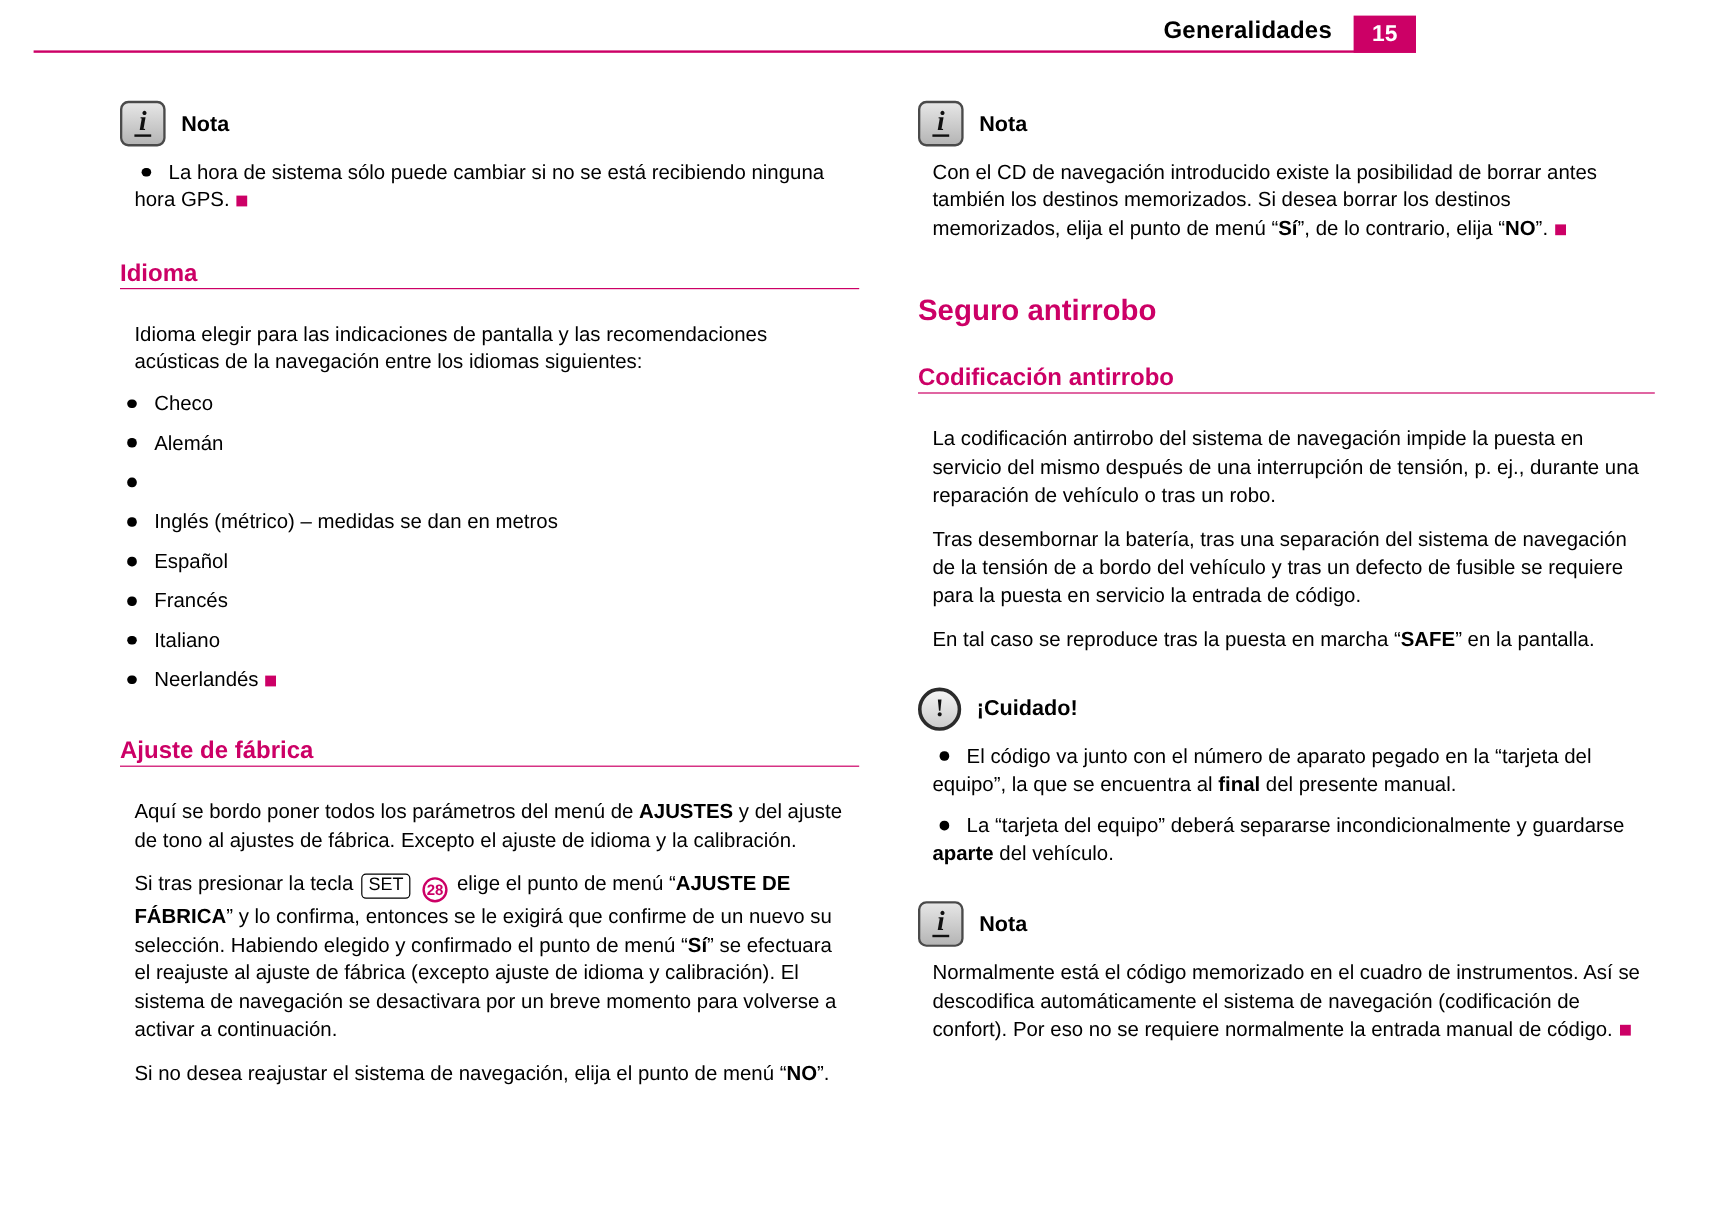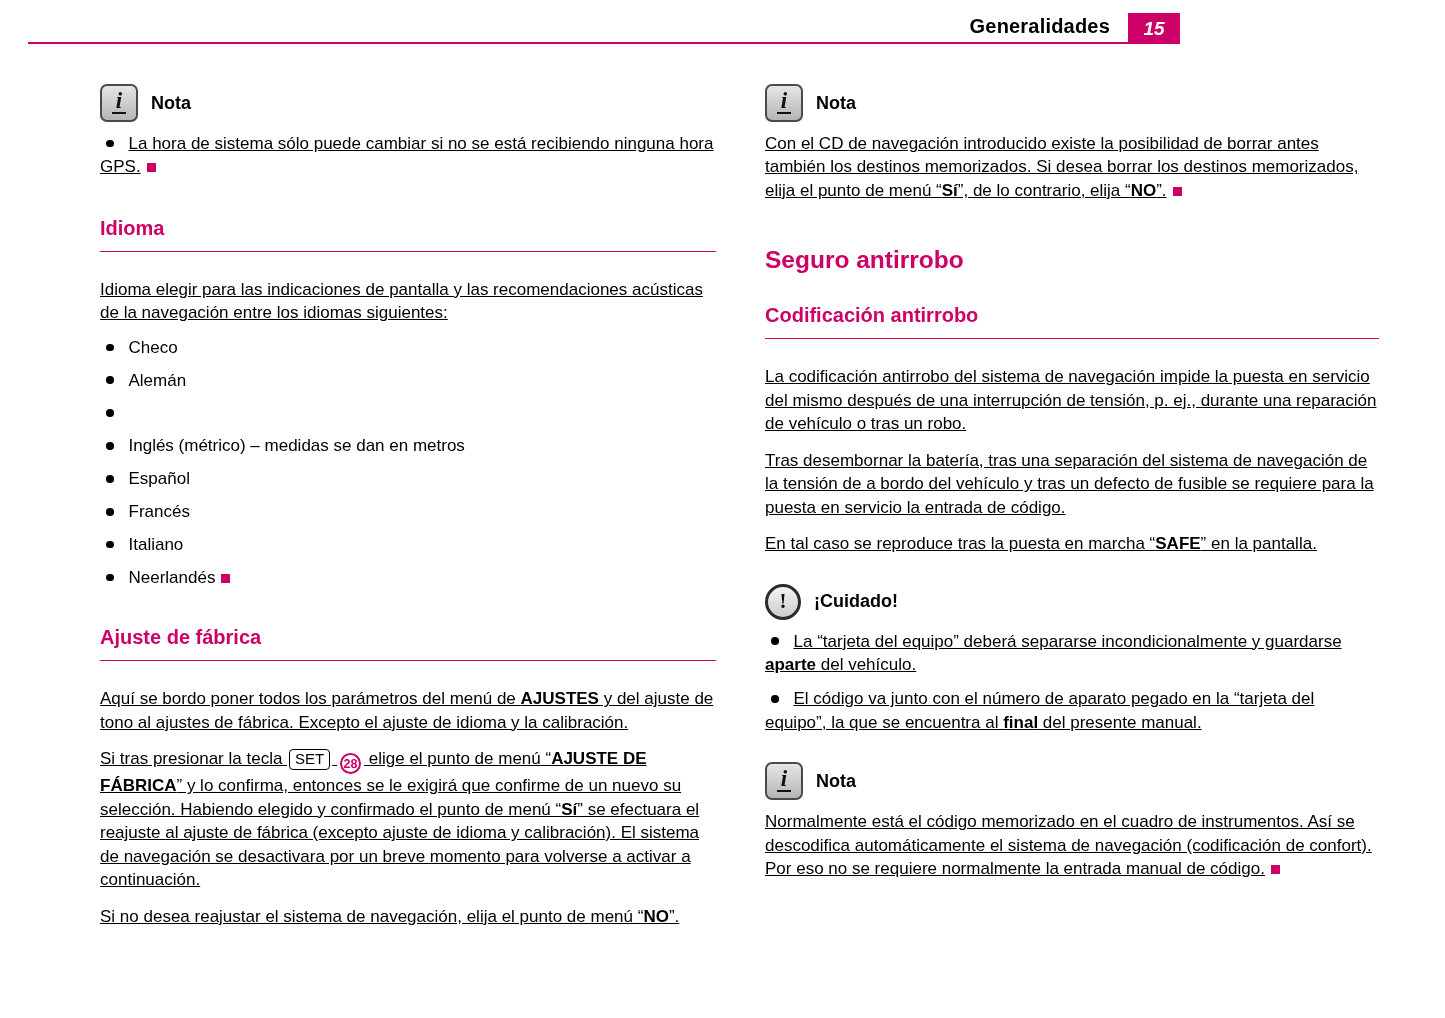--- a/index.html
+++ b/index.html
@@ -17,42 +17,42 @@
   
   .header-title {
     position: absolute; top: 15px; right: 85px;
     font-size: 20px; font-weight: bold; letter-spacing: 0.2px;
   }
   .page-number {
     position: absolute; top: 13px; right: 15px;
     width: 52px; height: 31px;
     background: var(--accent); color: #fff;
     font-size: 19px; font-weight: bold;
-    display: flex; align-items: center; justify-content: center; font-style: italic;
+    display: flex; align-items: center; justify-content: center;
   }
   .header-rule {
     position: absolute; top: 42px; left: 28px; right: 15px;
     height: 2px; background: var(--accent);
   }
 
   
   .col { position: absolute; top: 70px; }
   .col-left  { left: 100px; width: 616px; }
   .col-right { left: 765px; width: 614px; }
 
-  p { margin: 0 0 13px; font-size: 17px; line-height: 1.38; text-decoration: underline; }
+  p { margin: 0 12px 13px; font-size: 17px; line-height: 1.38; }
 
   h1.sec {
     font-size: 24.5px; font-weight: bold; color: var(--accent);
     margin: 44px 0 0;
   }
   h2.sub {
     font-size: 20px; font-weight: bold; color: var(--accent);
     border-bottom: 1px solid var(--accent);
-    padding-bottom: 11px; margin: 38px 0 26px;
+    margin: 38px 0 26px;
   }
   h1.sec + h2.sub { margin-top: 30px; }
 
   
   .note-head {
     display: flex; align-items: center; gap: 13px;
     margin: 14px 0 10px;
   }
   .note-head.spaced { margin-top: 28px; }
   .note-label { font-size: 18px; font-weight: bold; }
@@ -170,22 +170,22 @@
     <p>La codificación antirrobo del sistema de navegación impide la puesta en servicio del mismo después de una interrupción de tensión, p. ej., durante una reparación de vehículo o tras un robo.</p>
     <p>Tras desembornar la batería, tras una separación del sistema de navegación de la tensión de a bordo del vehículo y tras un defecto de fusible se requiere para la puesta en servicio la entrada de código.</p>
     <p><span class="seg-t">En tal caso se reproduce tras la puesta en marcha “</span><span class="seg-b">SAFE</span><span class="seg-t">” en la pantalla.</span></p>
 
     <div class="note-head spaced">
       <span class="icon-caution">
           <span class="icon-bang">!</span>
         </span>
       <span class="note-label">¡Cuidado!</span>
     </div>
+    <p class="bullet-item"><span class="dot"></span><span><span class="seg-t">El código va junto con el número de aparato pegado en la “tarjeta del equipo”, la que se encuentra al </span><span class="seg-b">final</span><span class="seg-t"> del presente manual.</span></span></p>
     <p class="bullet-item"><span class="dot"></span><span><span class="seg-t">La “tarjeta del equipo” deberá separarse incondicionalmente y guardarse </span><span class="seg-b">aparte</span><span class="seg-t"> del vehículo.</span></span></p>
-    <p class="bullet-item"><span class="dot"></span><span><span class="seg-t">El código va junto con el número de aparato pegado en la “tarjeta del equipo”, la que se encuentra al </span><span class="seg-b">final</span><span class="seg-t"> del presente manual.</span></span></p>
 
     <div class="note-head spaced">
       <span class="icon-note">
           <span class="icon-i">i</span>
         </span>
       <span class="note-label">Nota</span>
     </div>
     <p><span class="seg-t">Normalmente está el código memorizado en el cuadro de instrumentos. Así se descodifica automáticamente el sistema de navegación (codificación de confort). Por eso no se requiere normalmente la entrada manual de código.</span><span class="seg-m"></span></p>
   </div>
 </div>

